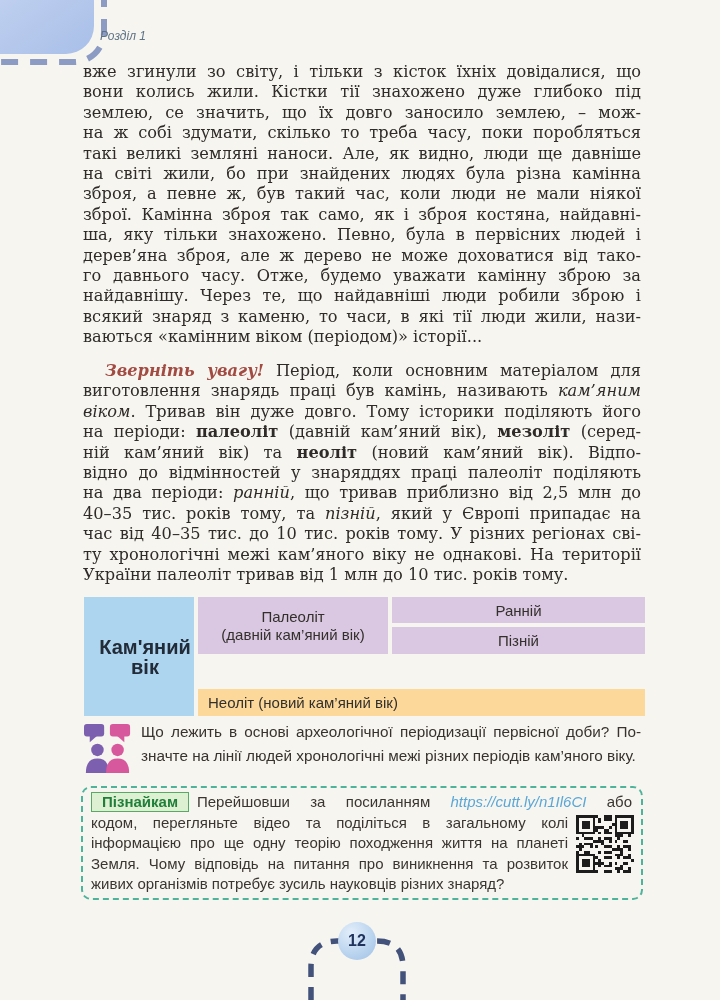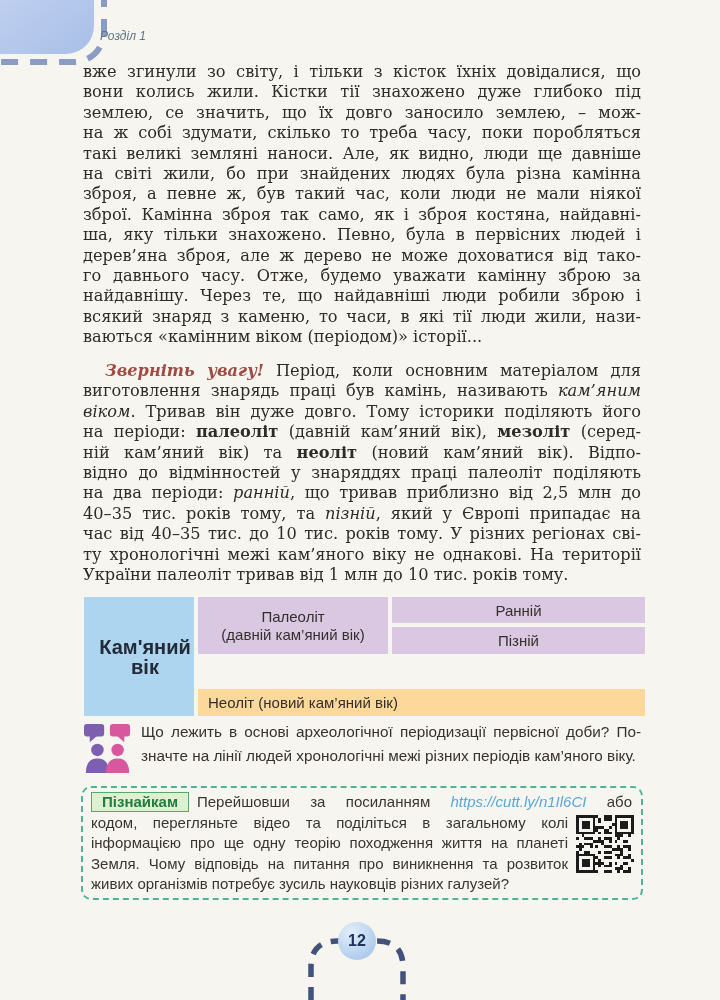--- a/index.html
+++ b/index.html
@@ -143,21 +143,21 @@
         <div class="line last">значте на лінії людей хронологічні межі різних періодів кам’яного віку.</div>
       </div>
   </div>
 
   <div class="infobox">
     <div>
         <div class="line"><span class="pill">Пізнайкам</span><span>Перейшовши за посиланням </span><span class="link">https://cutt.ly/n1Il6CI</span><span> або</span></div>
         <div class="line">кодом, перегляньте відео та поділіться в загальному колі</div>
         <div class="line">інформацією про ще одну теорію походження життя на планеті</div>
         <div class="line">Земля. Чому відповідь на питання про виникнення та розвиток</div>
-        <div class="line last">живих організмів потребує зусиль науковців різних галузей?</div>
+        <div class="line last">живих організмів потребує зусиль науковців різних знаряд?</div>
       </div>
     <div class="qr">
       <svg viewBox="0 0 21 21">
           <rect x="0" y="0" width="1" height="1"></rect>
           <rect x="1" y="0" width="1" height="1"></rect>
           <rect x="2" y="0" width="1" height="1"></rect>
           <rect x="3" y="0" width="1" height="1"></rect>
           <rect x="4" y="0" width="1" height="1"></rect>
           <rect x="5" y="0" width="1" height="1"></rect>
           <rect x="6" y="0" width="1" height="1"></rect>

